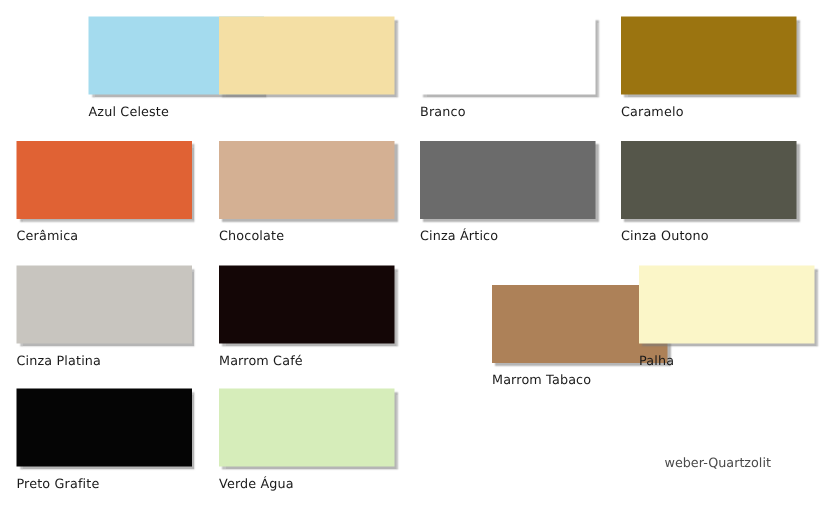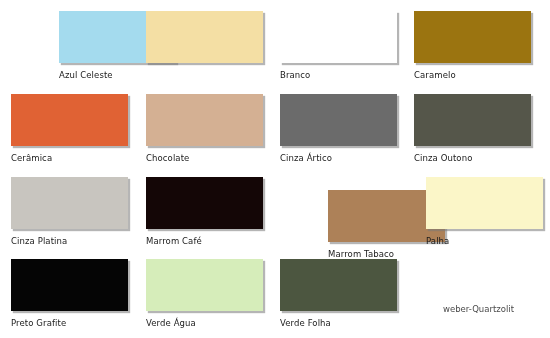--- a/index.html
+++ b/index.html
@@ -99,18 +99,14 @@
       <div class="swatch-label">Palha</div>
     </div>
     <div class="swatch-cell" style="left: 11px; top: 259px;">
       <div class="swatch-chip" title="Preto Grafite" style="width: 117px; height: 52px; background: rgb(5, 5, 5);"></div>
       <div class="swatch-label">Preto Grafite</div>
     </div>
     <div class="swatch-cell" style="left: 146px; top: 259px;">
       <div class="swatch-chip" title="Verde Água" style="width: 117px; height: 52px; background: rgb(214, 237, 186);"></div>
       <div class="swatch-label">Verde Água</div>
     </div>
-    <div class="swatch-cell" style="left: 280px; top: 259px;">
-      <div class="swatch-chip" title="Verde Folha" style="width: 117px; height: 52px; background: rgb(76, 86, 64);"></div>
-      <div class="swatch-label">Verde Folha</div>
-    </div>
     <div class="brand-mark" style="left: 443px; top: 304px; color: rgb(74, 74, 74);">weber-Quartzolit</div>
   </div>
 
 </body></html>

